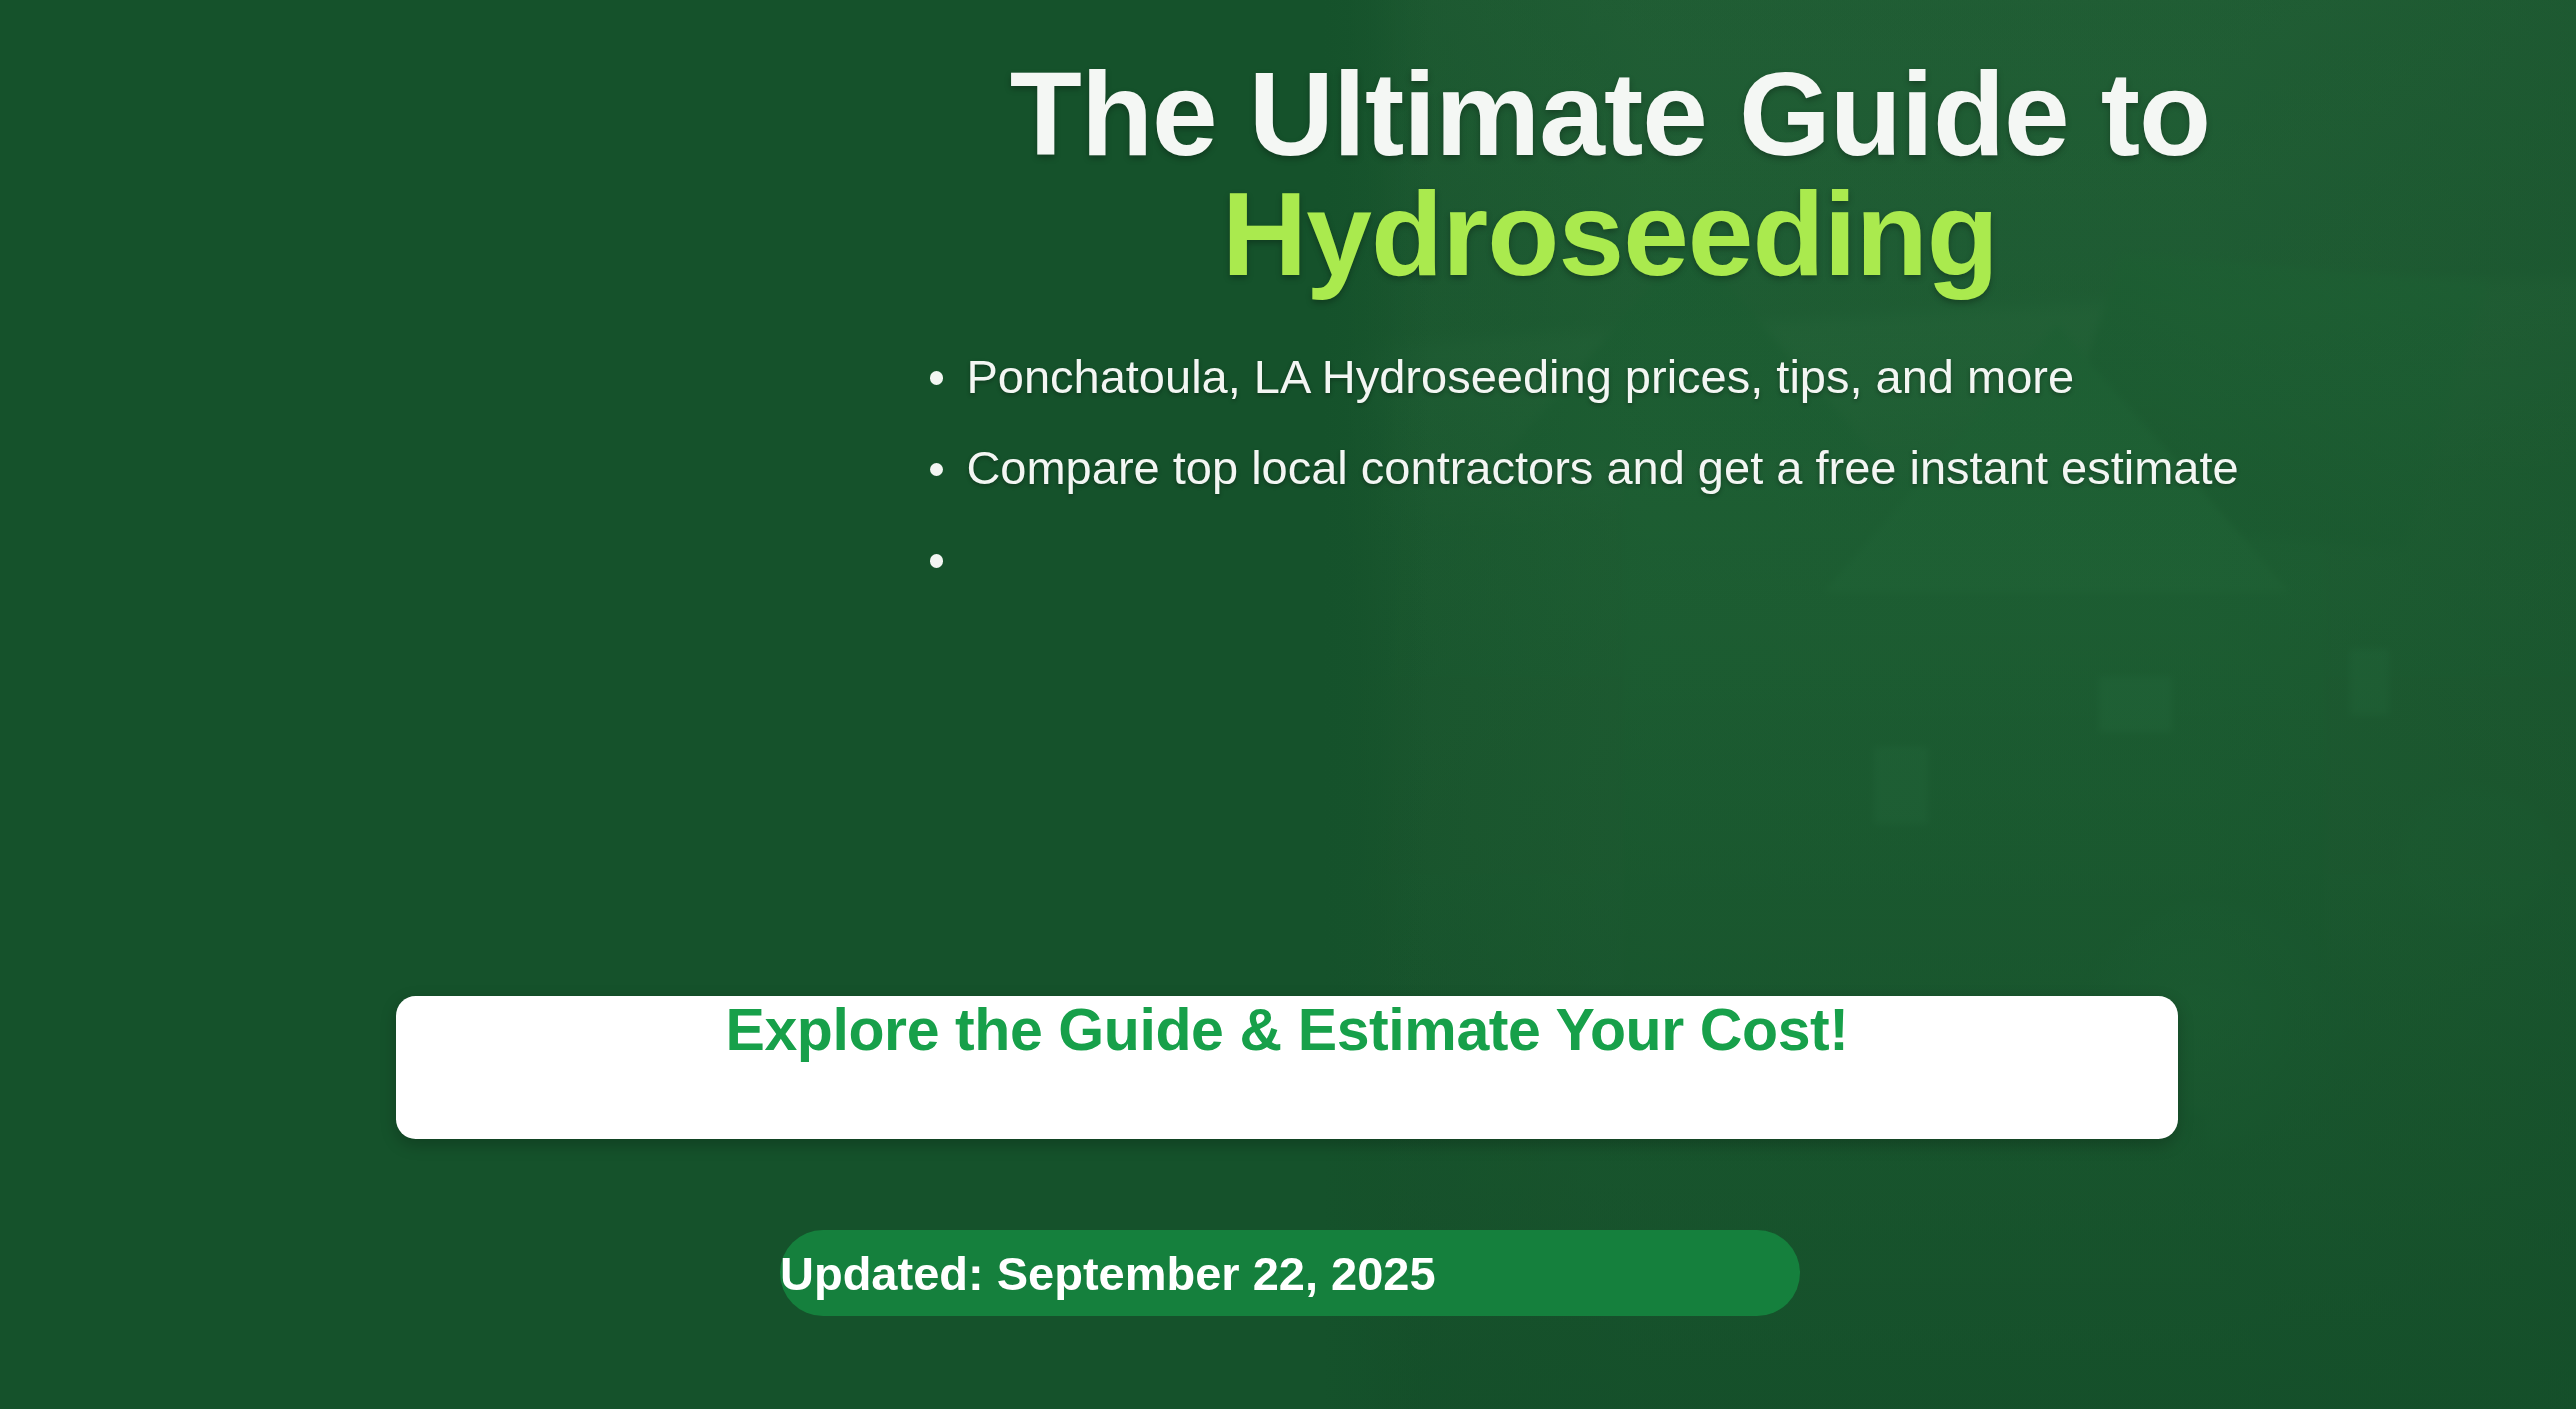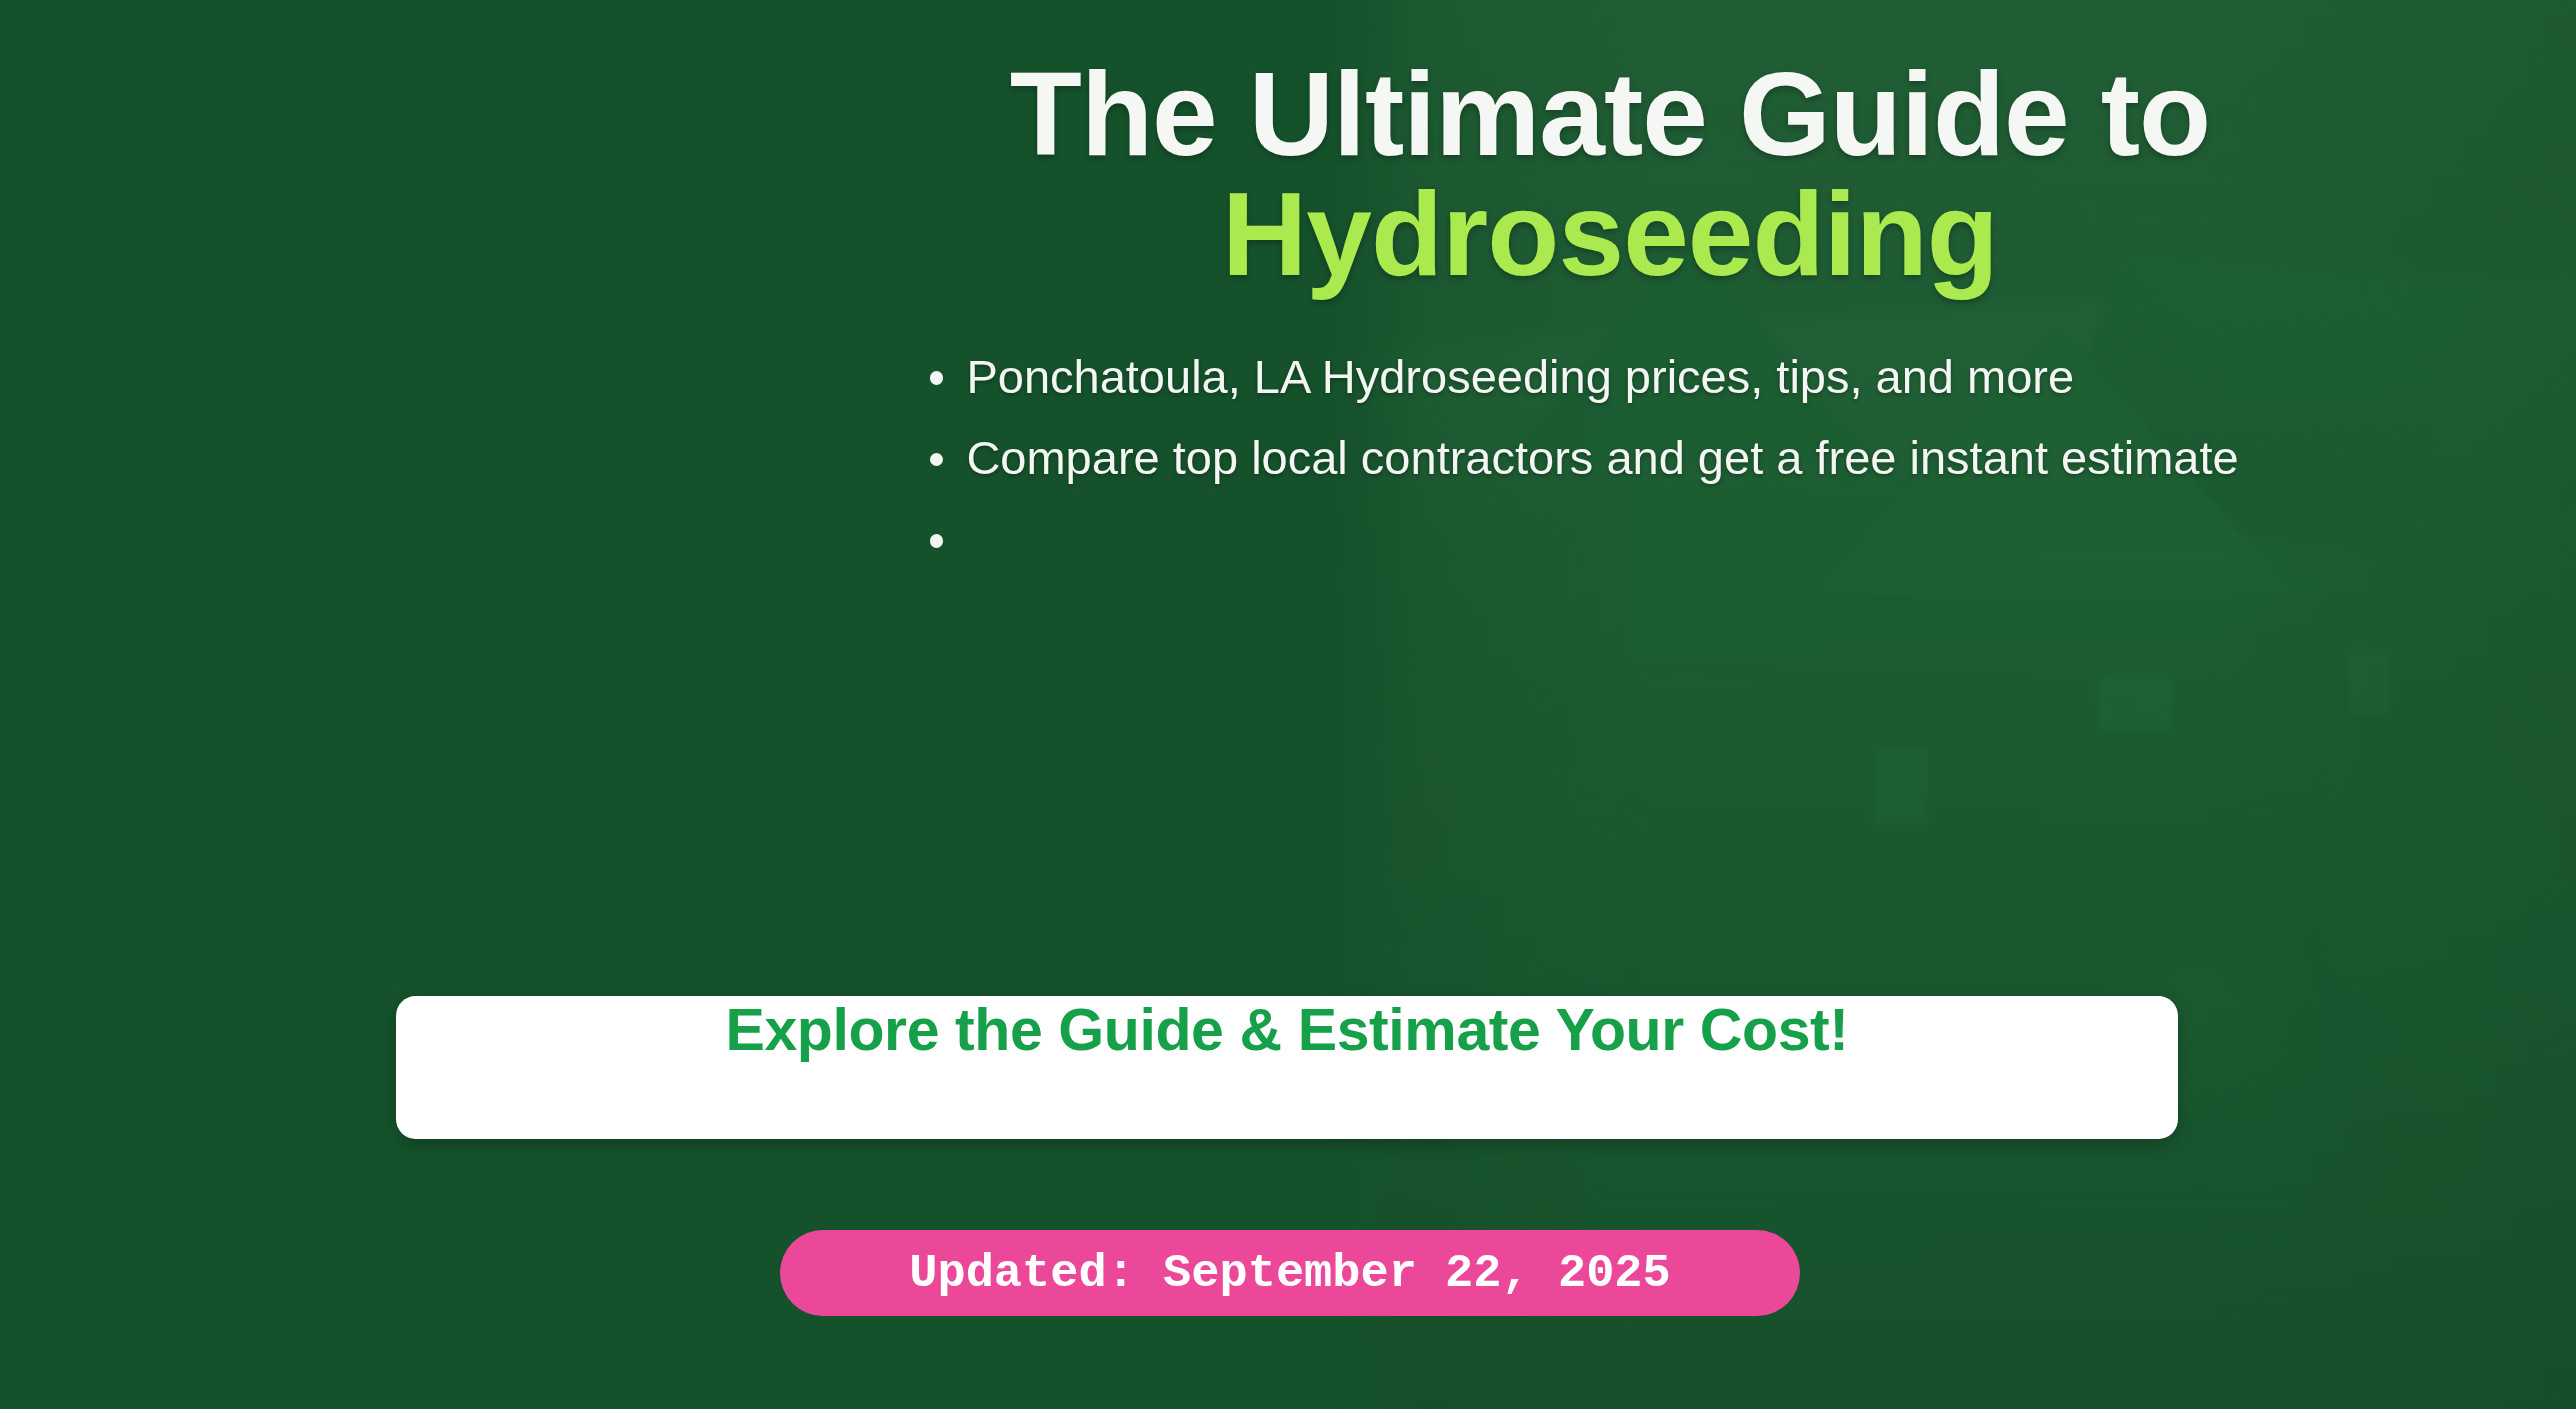--- a/index.html
+++ b/index.html
@@ -158,21 +158,21 @@
     text-shadow:0 2.7px 6.3px rgba(0,0,0,.28);
   }
   .hl-line1 { color:#f4f7f4; display:block; }
   .hl-line2 { color:#aaea4e; display:block; }
 
   .bullets {
     margin-top:55px;
     width:1968px;
     padding-left:322px;
     display:flex; flex-direction:column;
-    gap:27px;
+    gap:37px;
   }
   .bullet {
     display:flex;
     align-items:flex-start;
     gap:23px;
     color:#f3f6f3;
     font-size:47px;
     line-height:1.16;
     text-shadow:0 1.8px 4.5px rgba(0,0,0,.3);
   }
@@ -199,23 +199,23 @@
     font-size:59px;
     font-weight:700;
     letter-spacing:-0.4px;
     white-space:nowrap;
   }
 
   .badge {
     position:absolute;
     left:780px; top:1230px;
     width:1020px; height:86px;
-    background:#ec4899;
+    background:#15803d;
     border-radius:43px;
-    display:flex; align-items:center; justify-content:center;font-family:Liberation Mono, monospace;
+    display:flex; align-items:center; 
   }
   .badge-label {
     color:#ffffff;
     font-size:47px;
     font-weight:700;
     white-space:nowrap;
   }
 </style>
 </head>
 <body>

